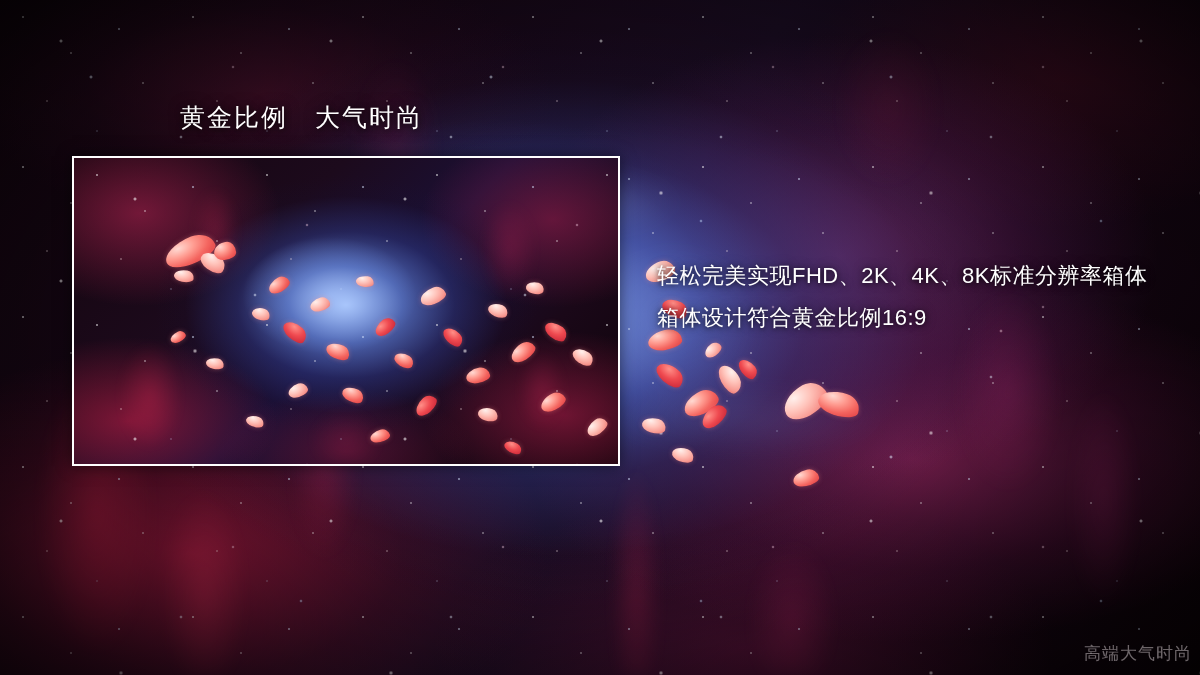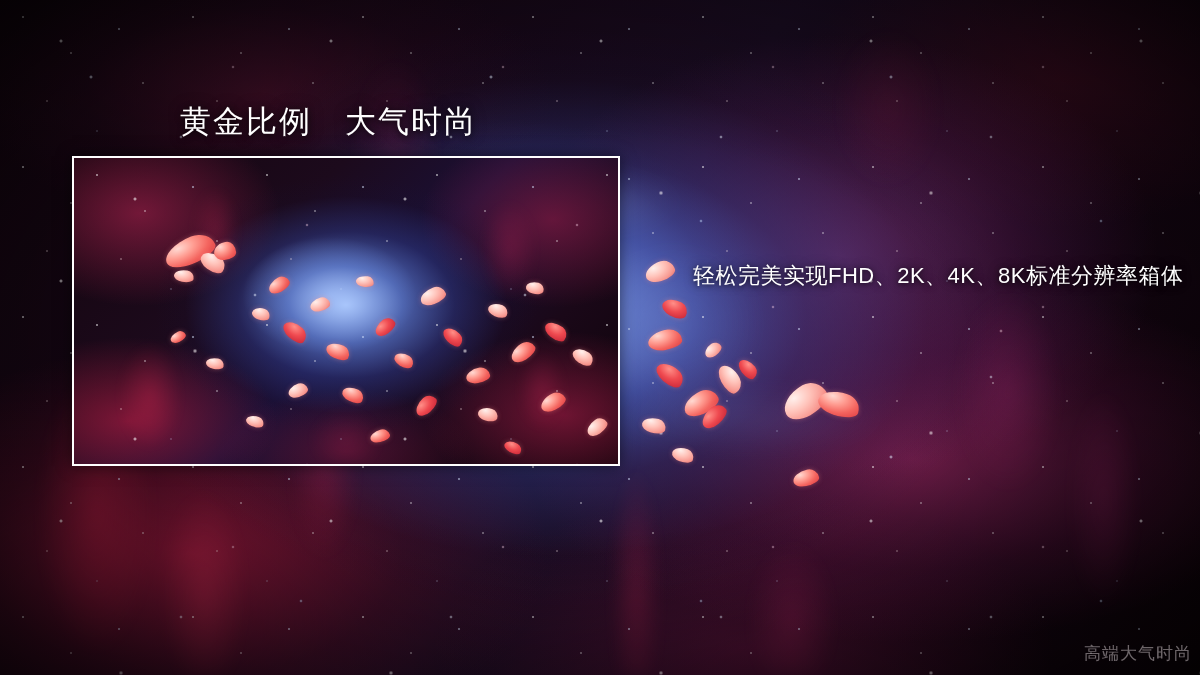--- a/index.html
+++ b/index.html
@@ -118,25 +118,25 @@
       radial-gradient(ellipse 6% 20% at 26% 24%, rgba(230,45,90,.45) 0%, rgba(0,0,0,0) 72%),
       radial-gradient(ellipse 7% 22% at 80% 30%, rgba(215,40,95,.45) 0%, rgba(0,0,0,0) 72%),
       radial-gradient(ellipse 6% 18% at 86% 76%, rgba(225,45,95,.45) 0%, rgba(0,0,0,0) 72%),
       radial-gradient(ellipse 9% 14% at 50% 92%, rgba(210,40,90,.35) 0%, rgba(0,0,0,0) 74%);
     filter:blur(5px);
   }
 
   
   #slide-title{
     position:absolute;left:180px;top:101px;
-    font-size:31px;color:#ffffff;letter-spacing:2px;white-space:pre;
+    font-size:25px;color:#ffffff;letter-spacing:2px;white-space:pre;
     text-shadow:0 1px 6px rgba(0,0,0,.75),0 0 14px rgba(0,0,0,.5);
   }
   #body-text{
-    position:absolute;left:657px;top:255px;width:470px;margin-left:36px;
+    position:absolute;left:657px;top:255px;width:470px;
   }
   #body-text .line{
     font-size:22px;color:#ffffff;line-height:42px;letter-spacing:.5px;white-space:nowrap;
     text-shadow:0 1px 5px rgba(0,0,0,.72),0 0 12px rgba(0,0,0,.45);
   }
   #watermark{
     position:absolute;right:8px;bottom:10px;
     font-size:17px;color:rgba(205,195,200,.52);letter-spacing:1px;
   }
 </style>
@@ -207,16 +207,17 @@
         <div class="petal" style="left: 296px; top: 272px; width: 20px; height: 12px; transform: rotate(-14deg);"></div>
         <div class="petal deep" style="left: 430px; top: 284px; width: 18px; height: 11px; transform: rotate(28deg);"></div>
         <div class="petal pale" style="left: 512px; top: 262px; width: 22px; height: 14px; transform: rotate(-34deg);"></div>
       </div>
   </div>
 
   <div id="slide-title">黄金比例　大气时尚</div>
 
   <div id="body-text">
     <div class="line">轻松完美实现FHD、2K、4K、8K标准分辨率箱体</div>
+    <div class="line">箱体设计符合黄金比例16:9</div>
   </div>
 
   <div id="watermark">高端大气时尚</div>
 </div>
 
 </body></html>

